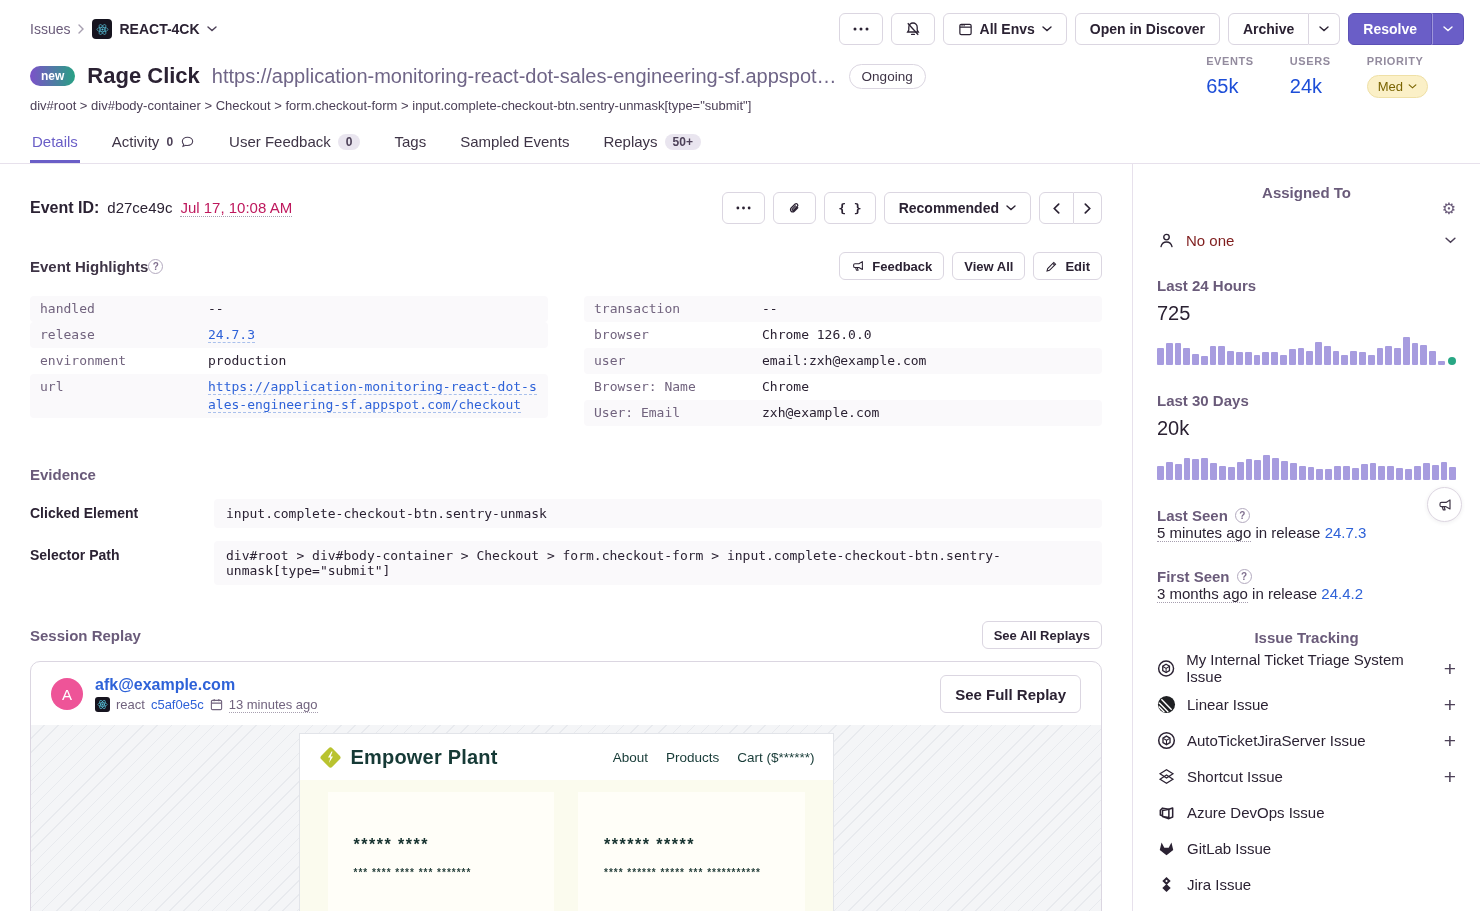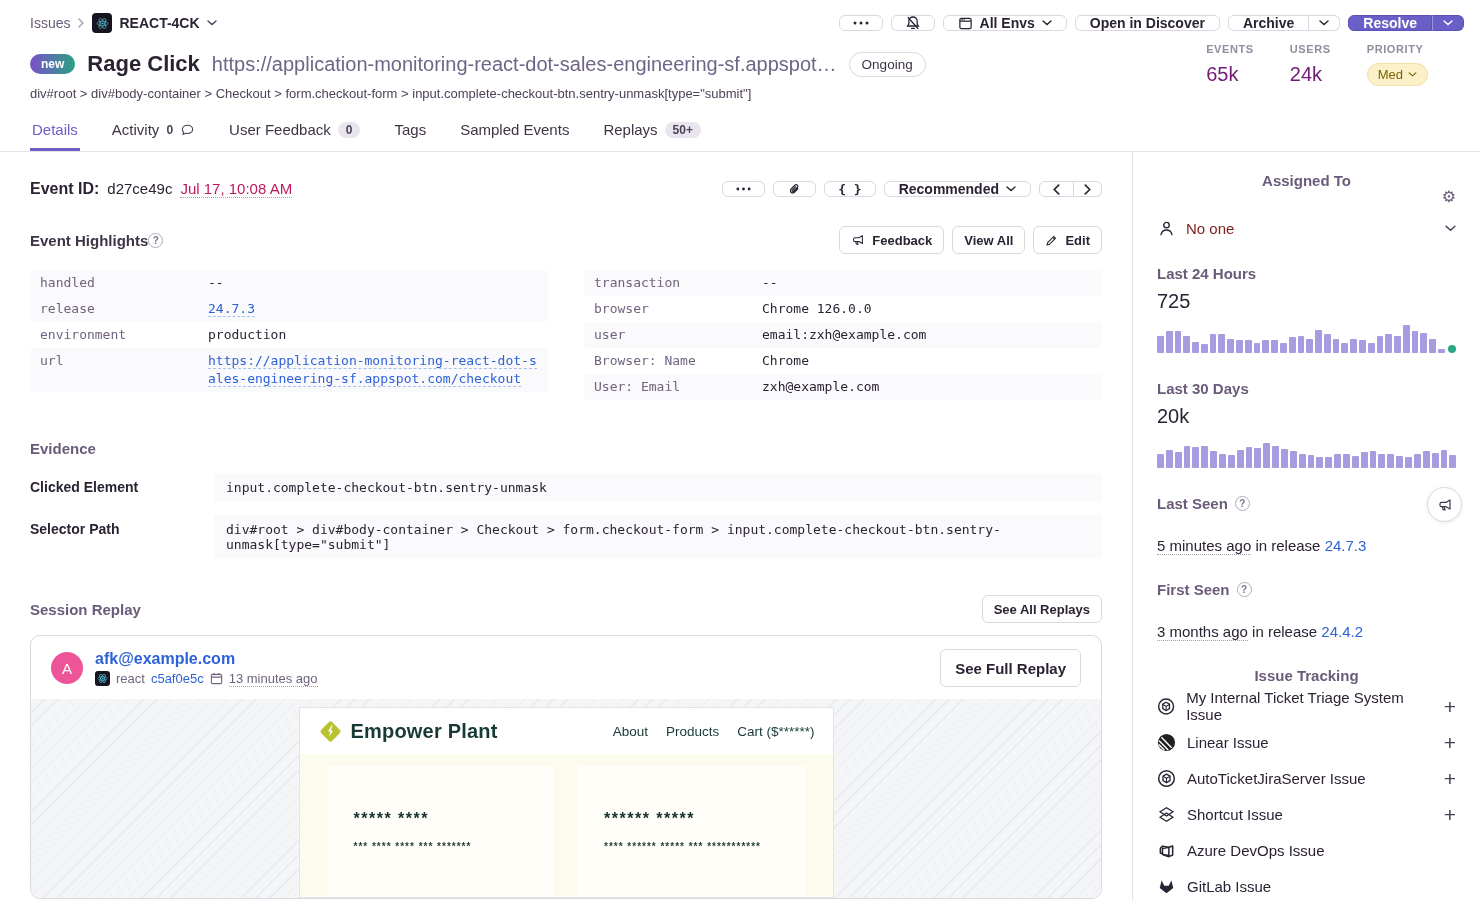--- a/index.html
+++ b/index.html
@@ -8,21 +8,21 @@
     width:1480px; height:911px; overflow:hidden; position:relative;
     background:#fff; color:#2B2233;
     font-family:"Liberation Sans", sans-serif; font-size:14px;
   }
   a { text-decoration:none; }
   svg { display:block; }
   .mono { font-family:"DejaVu Sans Mono", monospace; }
 
   
   .btn {
-    height:16px; display:inline-flex; align-items:center; gap:7px;
+    height:32px; display:inline-flex; align-items:center; gap:7px;
     padding:0 14px; background:#fff; border:1px solid #DBD6E1; border-radius:6px;
     font-weight:700; font-size:14px; color:#2B2233; cursor:pointer; white-space:nowrap;
   }
   .btn.icon-only { padding:0 13px; }
   .split { display:inline-flex; }
   .split .btn:first-child { border-radius:6px 0 0 6px; }
   .split .btn:last-child  { border-radius:0 6px 6px 0; border-left:0; padding:0 10px; }
   .btn.primary { background:#6A5EC7; border-color:#5B50B5; color:#fff; }
   .split .btn.primary:last-child { border-left:1px solid rgba(255,255,255,.35); }
   .btn.small { height:28px; font-size:13px; padding:0 11px; }
@@ -45,21 +45,21 @@
     font-size:12px; font-weight:700; padding:3px 11px; border-radius:12px;
   }
   .issue-title { font-size:22px; font-weight:700; color:#2B2233; }
   .issue-url { font-size:20px; color:#6F6587; max-width:665px; overflow:hidden; white-space:nowrap; }
   .ongoing { border:1px solid #DBD6E1; border-radius:15px; padding:4px 12px; font-size:13.5px; color:#3E3446; }
   .selector-line { margin-top:9px; font-size:13px; color:#4D4158; }
 
   .stats { position:absolute; right:52px; top:10px; display:flex; gap:36px; }
   .stat { display:flex; flex-direction:column; gap:8px; }
   .stat-label { font-size:11px; font-weight:700; letter-spacing:.6px; color:#938B9E; }
-  .stat-value { font-size:20px; color:#701a75; cursor:pointer; }
+  .stat-value { font-size:20px; color:#1d4ed8; cursor:pointer; }
   .pri-badge {
     display:inline-flex; align-items:center; gap:5px; cursor:pointer;
     background:#FBF0C7; border:1px solid #EFE0A6; color:#7A6400;
     border-radius:13px; padding:3px 10px; font-size:13px; font-weight:400;
   }
 
   .tabs { display:flex; padding:0 30px; margin-top:12px; border-bottom:1px solid #E7E1EC; }
   .tab {
     display:inline-flex; align-items:center; gap:7px; cursor:pointer;
     padding:8px 2px 10px; margin-right:30px; font-size:15px; color:#3E3446;
@@ -140,21 +140,21 @@
   .sb-head .right { margin-left:auto; color:#6A5B7A; cursor:pointer; }
   .gear { font-size:16px; line-height:1; color:#6A5B7A; }
   .assignee { display:flex; align-items:center; gap:10px; margin-top:14px; cursor:pointer; }
   .assignee .name { font-size:15px; color:#7f1d1d; }
   .assignee .chev { margin-left:auto; color:#4D4158; }
   .sb-count { font-size:20px; color:#2B2233; margin-top:8px; }
   .chart-wrap { display:flex; align-items:flex-end; gap:3px; margin-top:10px; }
   .chart { display:flex; align-items:flex-end; gap:2px; height:30px; flex:1; }
   .chart .bar { flex:1; background:#A79CDF; border-radius:1px; }
   .live-dot { width:8px; height:8px; border-radius:50%; background:#28A784; margin-bottom:0px; }
-  .seen-line { margin-top:25px; font-size:15px; color:#2B2233; }
+  .seen-line { margin-top:0; font-size:15px; color:#2B2233; }
   .seen-time { border-bottom:1px dotted #A79FB0; cursor:pointer; }
   .seen-rel { color:#2E62D8; cursor:pointer; }
   .track-row { display:flex; align-items:center; gap:11px; height:36px; }
   .track-label { font-size:15px; color:#2B2233; }
   .track-add { margin-left:auto; font-size:21px; font-weight:400; color:#4D4158; cursor:pointer; line-height:1; }
   .tracking .sb-head { margin-bottom:4px; }
 
   .float-feedback {
     position:absolute; left:1427px; top:487px; width:35px; height:35px; border-radius:50%;
     background:#fff; border:1px solid #DDD6E1; box-shadow:0 1px 4px rgba(43,34,51,.08);

